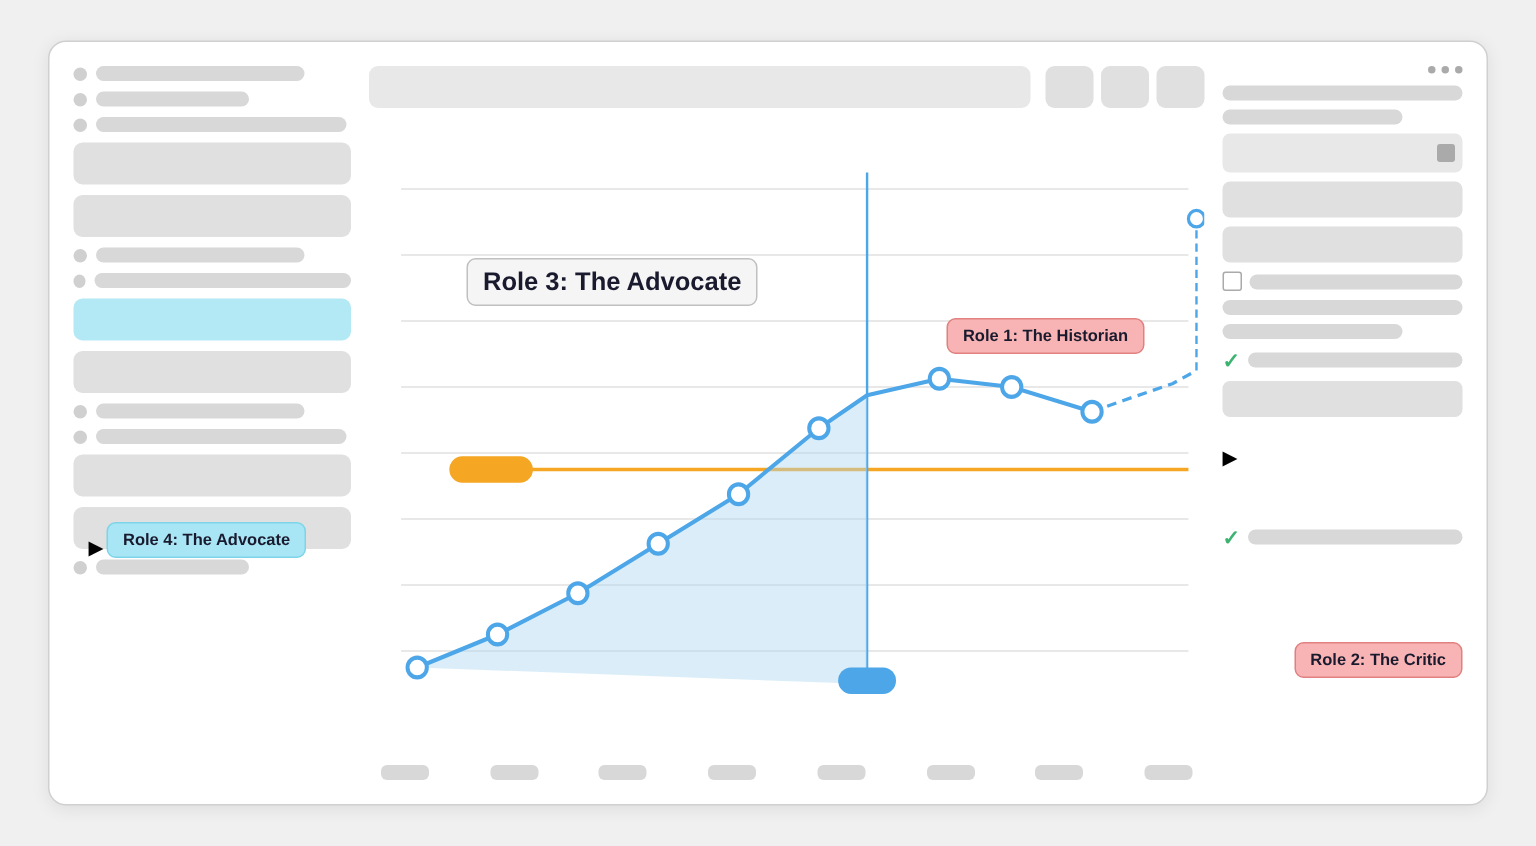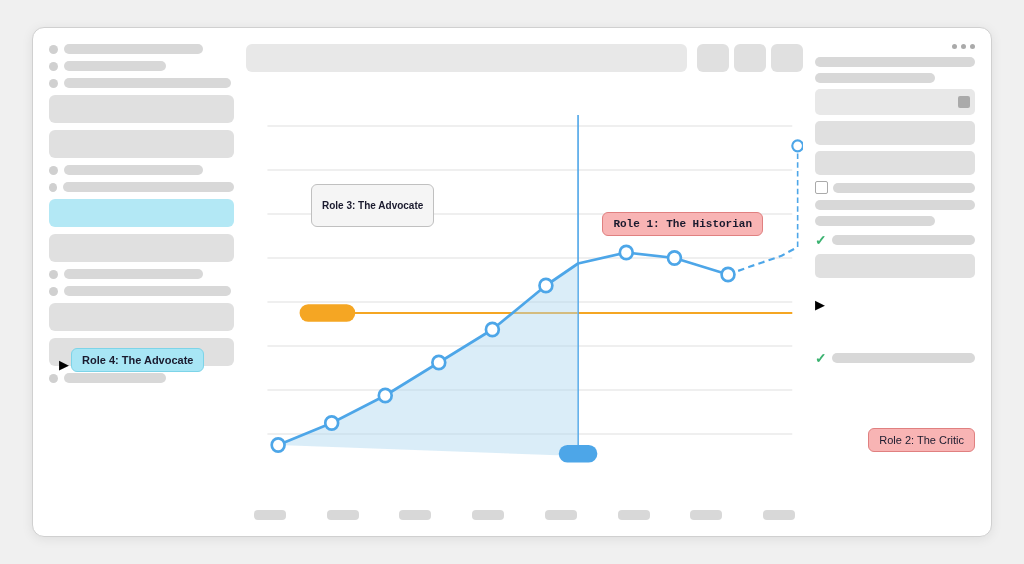--- a/index.html
+++ b/index.html
@@ -118,42 +118,40 @@
       width: 100%;
       height: 100%;
     }
     .tooltip-advocate {
       position: absolute;
       top: 90px;
       left: 65px;
       background: #f5f5f5;
       border: 1.5px solid #c0c0c0;
       border-radius: 6px;
-      padding: 15px 10px;
-      font-size: 10px;
+      padding: 5px 10px;
+      font-size: 17px;
       font-weight: 600;
       color: #1a1a2e;
       white-space: nowrap;
       z-index: 10;
-      margin-top: 12px;
     }
     .tooltip-historian {
       position: absolute;
       top: 130px;
       right: 40px;
       background: #f8b4b4;
       border: 1.5px solid #e08080;
       border-radius: 6px;
       padding: 5px 10px;
       font-size: 11px;
       font-weight: 600;
       color: #1a1a2e;
       white-space: nowrap;
       z-index: 10;
-      font-family: Liberation Mono, monospace;
     }
     .x-axis-labels {
       display: flex;
       justify-content: space-between;
       padding: 0 8px;
     }
     .x-label {
       width: 32px;
       height: 10px;
       background: #d8d8d8;
@@ -224,21 +222,21 @@
     }
     .critic-tooltip {
       position: absolute;
       bottom: 68px;
       right: 0px;
       background: #f8b4b4;
       border: 1.5px solid #e08080;
       border-radius: 6px;
       padding: 5px 10px;
       font-size: 11px;
-      font-weight: 400;
+      font-weight: 700;
       color: #1a1a2e;
       white-space: nowrap;
       z-index: 10;
     }
     .cursor-right {
       position: absolute;
       bottom: 95px;
       right: 108px;
       font-size: 13px;
     }

